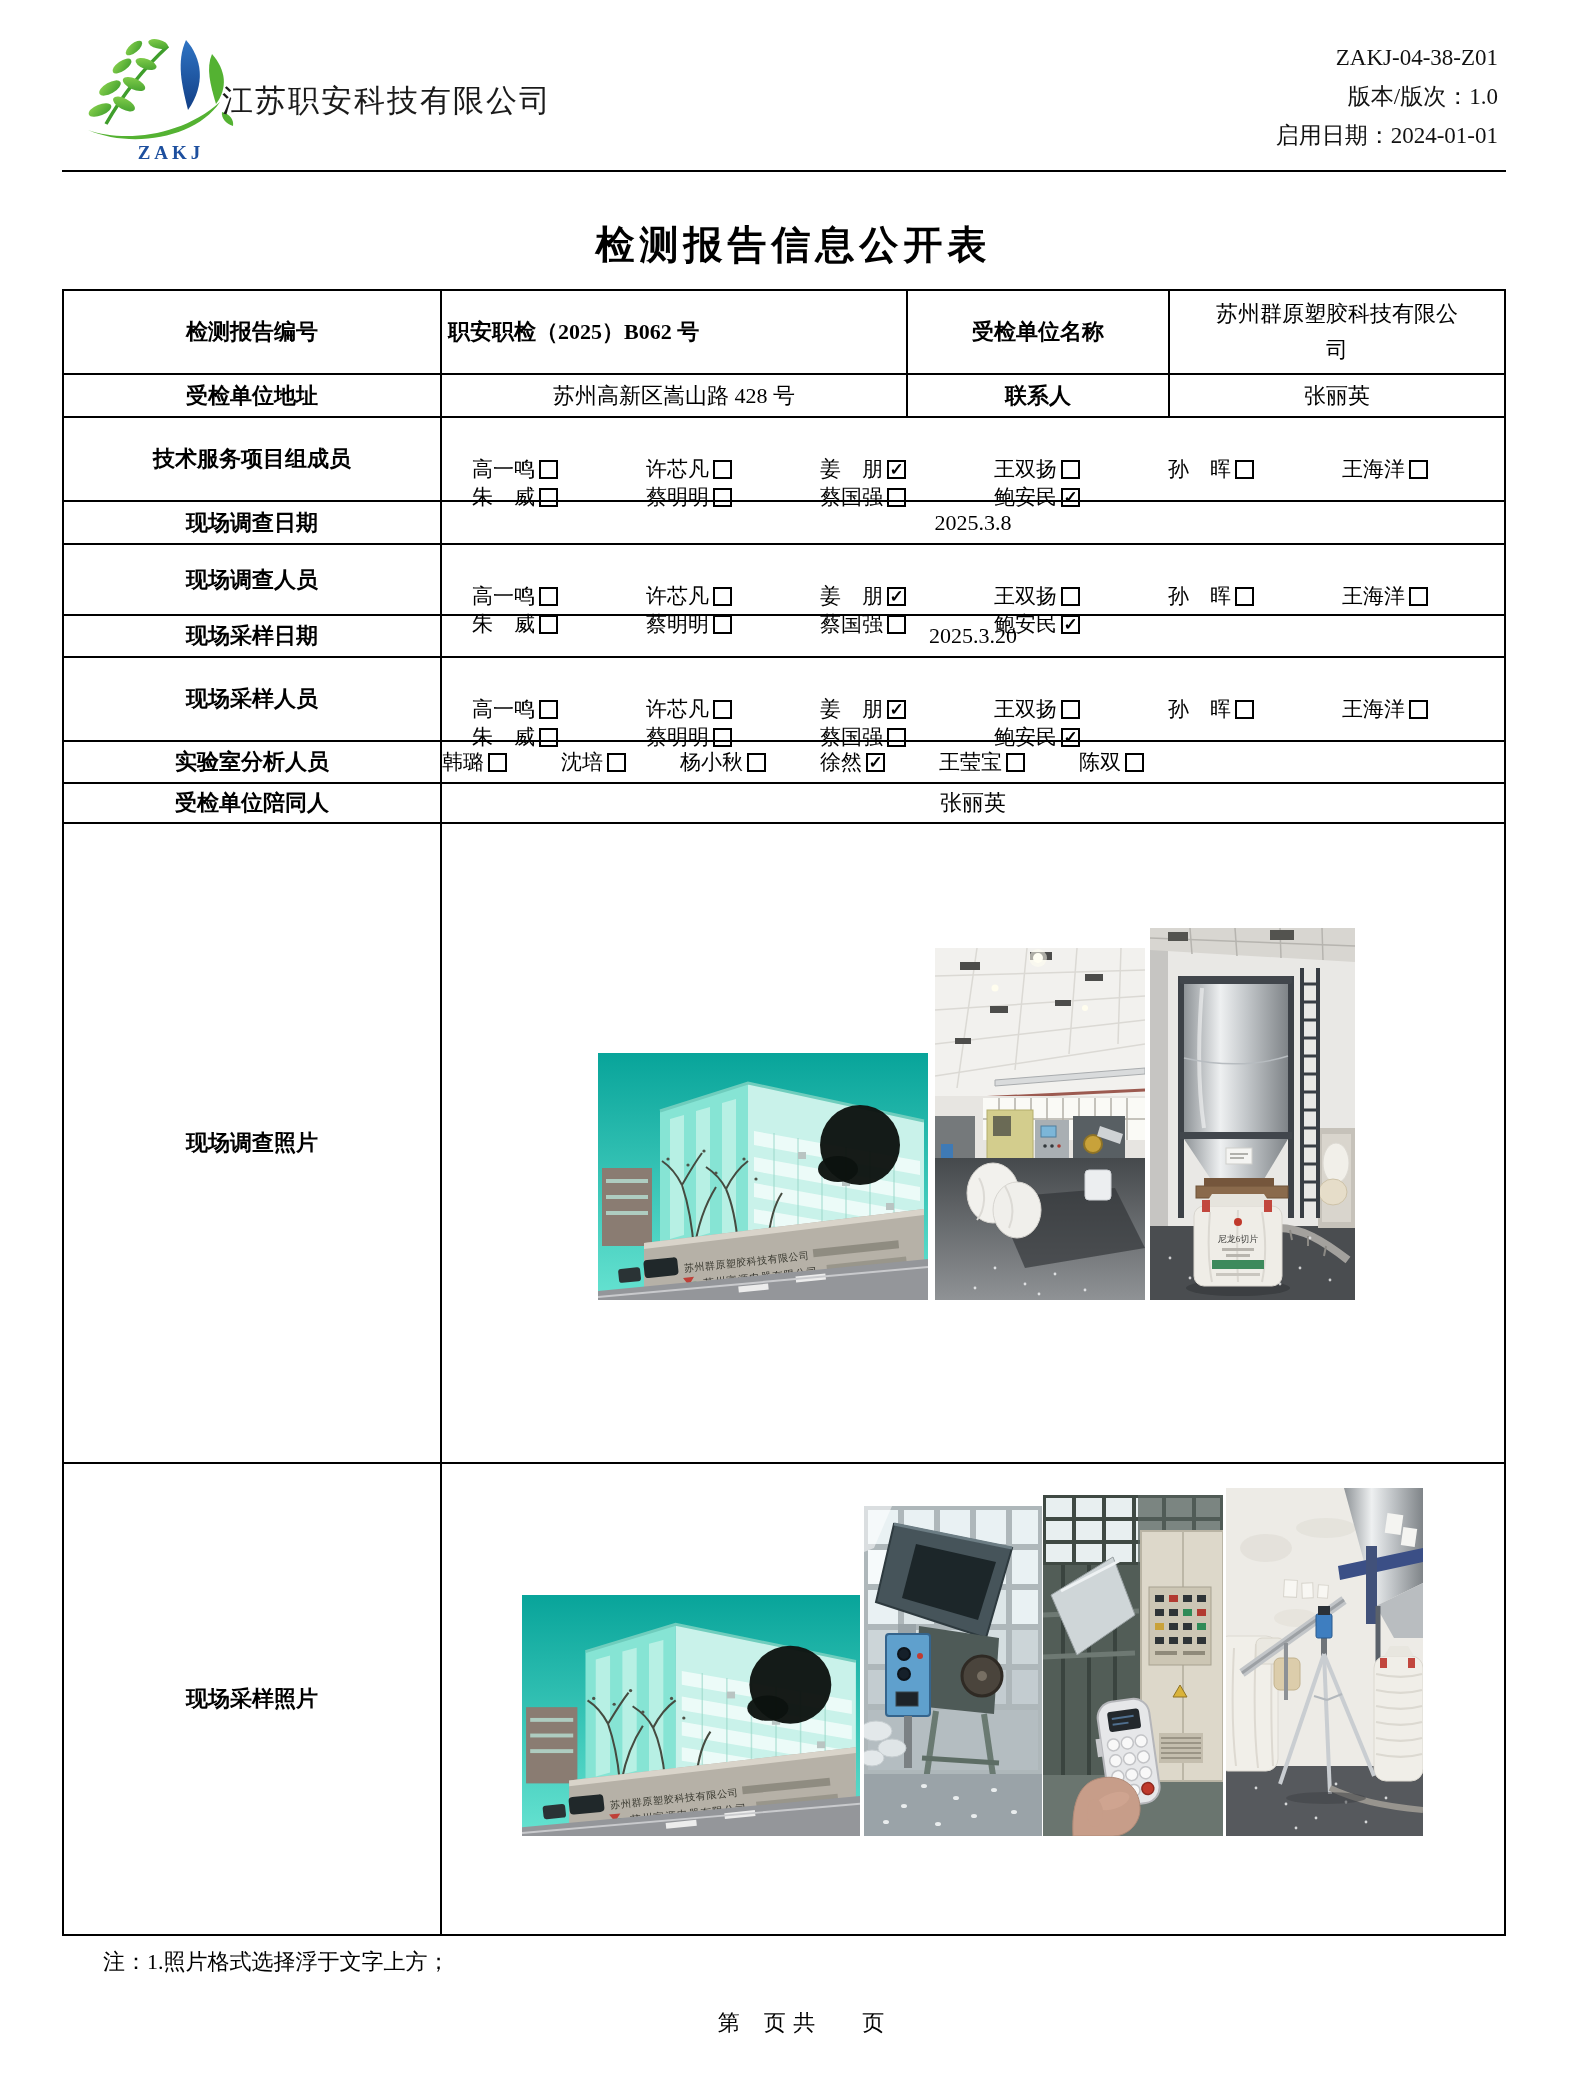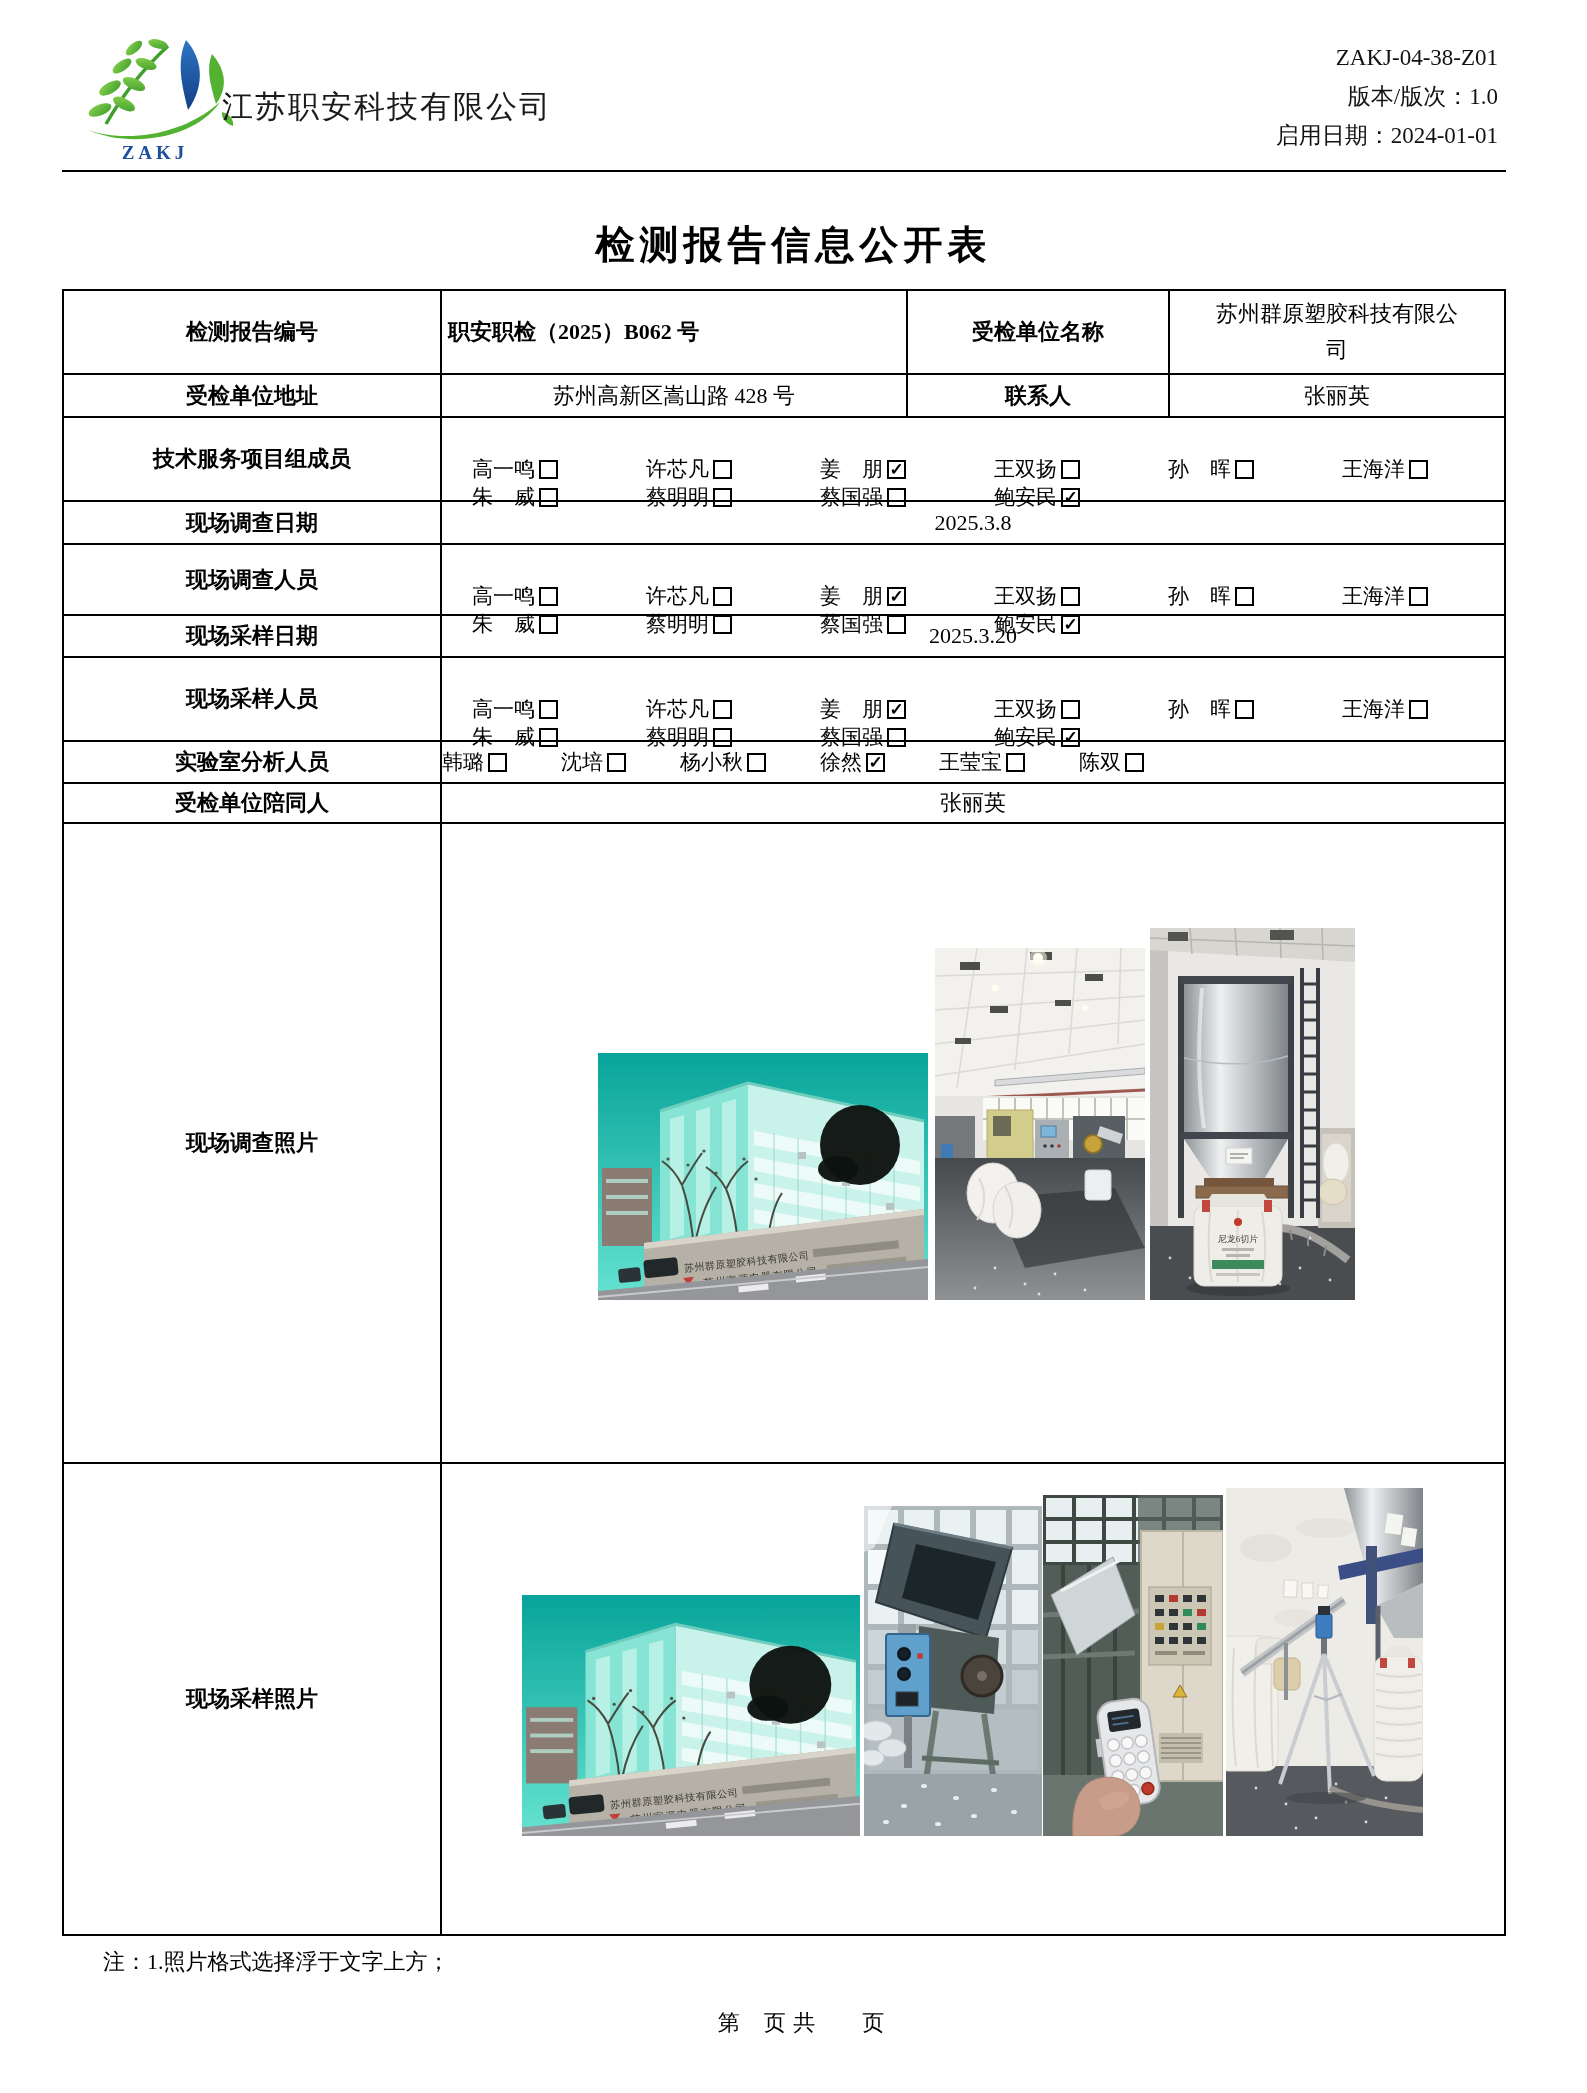--- a/index.html
+++ b/index.html
@@ -1,23 +1,23 @@
 <!DOCTYPE html>
 <html><head>
 <meta charset="utf-8">
 <style>
   html,body{margin:0;padding:0;background:#888;}
   .page{position:relative;width:1587px;height:2093px;background:#fff;margin:0 auto;
         font-family:"Liberation Serif","DejaVu Serif",serif;color:#000;overflow:hidden;}
   
   .logo-svg{position:absolute;left:70px;top:26px;}
-  .logo-text{position:absolute;left:70px;top:142px;width:170px;text-align:center;
+  .logo-text{position:absolute;left:86px;top:142px;width:170px;text-align:center;
              font-weight:bold;font-size:19px;letter-spacing:4px;color:#1d4f9e;
              font-family:"Liberation Serif","DejaVu Serif",serif;}
-  .company-name{position:absolute;left:222px;top:86px;font-size:31px;letter-spacing:2px;color:#1a1a1a;}
+  .company-name{position:absolute;left:222px;top:80px;font-size:31px;letter-spacing:2px;color:#1a1a1a;}
   .doc-info{position:absolute;right:89px;top:38px;text-align:right;font-size:23px;line-height:39px;color:#111;}
   .header-rule{position:absolute;left:62px;top:170px;width:1444px;height:2px;background:#000;}
   .page-title{position:absolute;left:0;top:218px;width:100%;text-align:center;
               font-size:39px;font-weight:bold;letter-spacing:5px;}
   
   .tbl{position:absolute;left:62px;top:289px;width:1444px;height:1647px;
        border:2px solid #000;box-sizing:border-box;display:flex;flex-direction:column;}
   .tr{display:flex;border-bottom:2px solid #000;box-sizing:border-box;flex:none;}
   .tr:last-child{border-bottom:none;flex:1;}
   .td{border-right:2px solid #000;box-sizing:border-box;display:flex;

